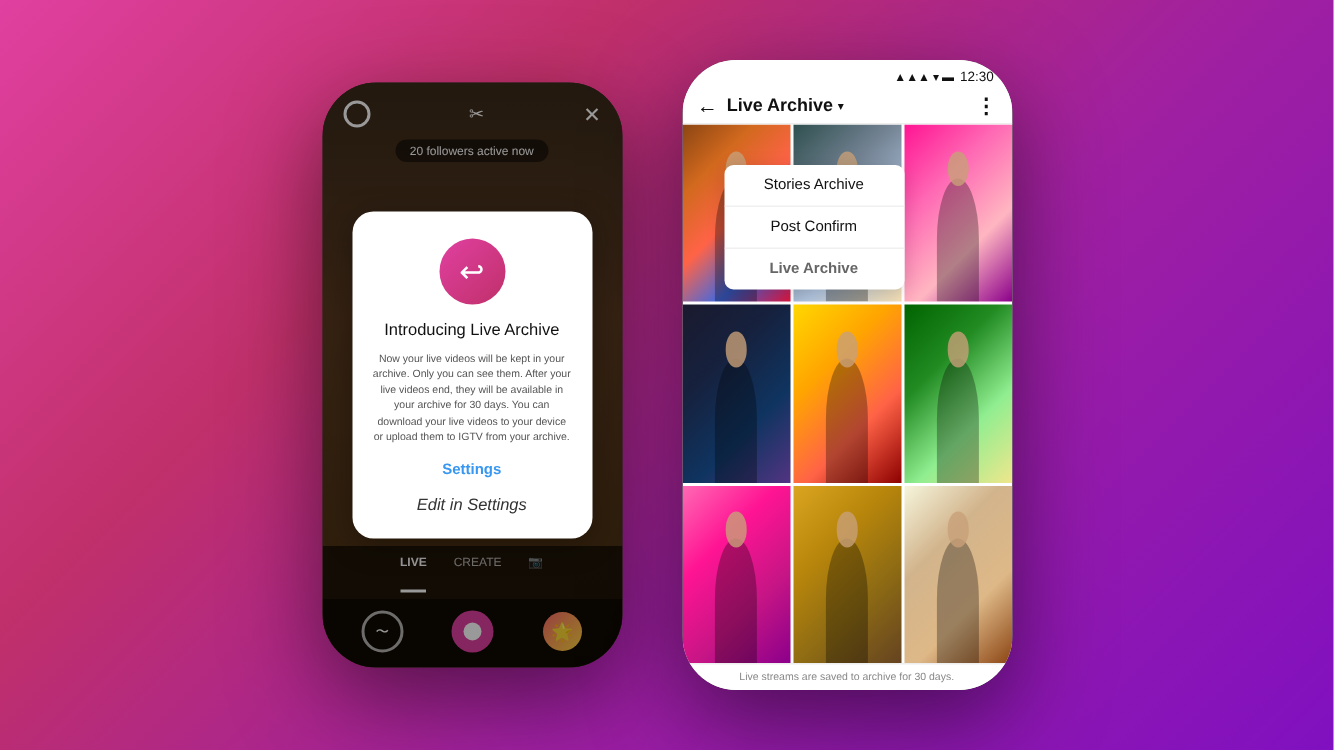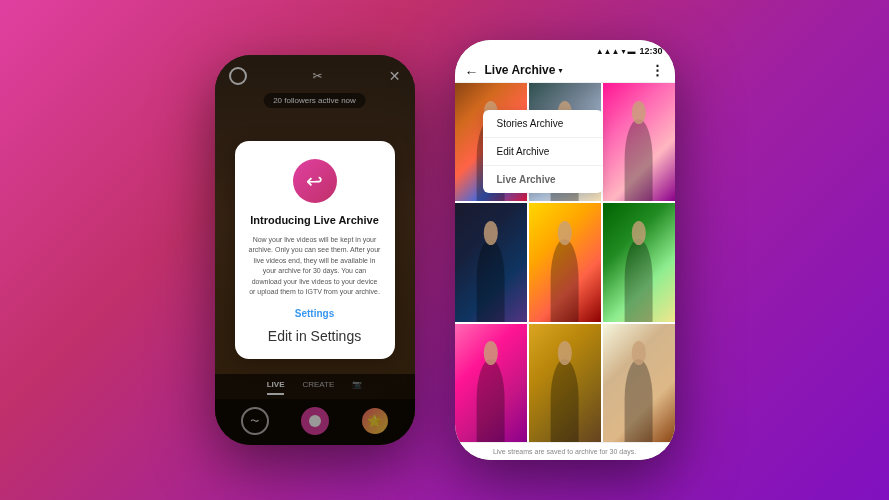--- a/index.html
+++ b/index.html
@@ -108,21 +108,21 @@
       display: flex;
       align-items: center;
       justify-content: center;
       margin: 0 auto 10px;
       color: white;
       font-size: 20px;
     }
 
     .modal-title {
       font-size: 11px;
-      font-weight: 700;
+      font-weight: 400;
       color: #111;
       margin-bottom: 7px;
       line-height: 1.3;
     }
 
     .modal-desc {
       font-size: 7px;
       color: #555;
       line-height: 1.5;
       margin-bottom: 10px;
@@ -132,22 +132,23 @@
       color: #3897f0;
       font-size: 10px;
       font-weight: 600;
       display: block;
       margin-bottom: 8px;
       cursor: pointer;
     }
 
     .modal-settings {
       color: #333;
-      font-size: 14px;
+      font-size: 11px;
       cursor: pointer;
+      font-style: italic;
     }
 
     
     .live-bottom {
       position: absolute;
       bottom: 0; left: 0; right: 0;
       z-index: 3;
     }
 
     .live-tabs {
@@ -160,21 +161,21 @@
 
     .live-tab-text {
       color: rgba(255,255,255,0.7);
       font-size: 8px;
     }
 
     .live-tab-text.active {
       color: white;
       font-weight: 700;
       border-bottom: 2px solid white;
-      padding-bottom: 4px;
+      padding-bottom: 14px;
     }
 
     .live-controls {
       display: flex;
       justify-content: space-around;
       align-items: center;
       padding: 8px 10px 10px;
       background: rgba(0,0,0,0.8);
     }
 
@@ -234,21 +235,21 @@
       display: flex;
       justify-content: flex-end;
       align-items: center;
       padding: 6px 12px 2px;
       background: white;
       gap: 4px;
     }
 
     .status-time {
       font-size: 9px;
-      font-weight: 700;
+      font-weight: 400;
       color: #111;
     }
 
     .status-icons {
       display: flex;
       gap: 2px;
       align-items: center;
     }
 
     .signal-icon, .wifi-icon, .battery-icon {
@@ -307,20 +308,21 @@
       width: 120px;
       overflow: hidden;
     }
 
     .dropdown-item {
       padding: 8px 14px;
       font-size: 10px;
       color: #111;
       cursor: pointer;
       border-bottom: 1px solid #f0f0f0;
+      text-align: center;
     }
 
     .dropdown-item:last-child {
       border-bottom: none;
       color: #666;
     }
 
     .dropdown-item.active {
       font-weight: 600;
     }
@@ -450,21 +452,21 @@
     <div class="top-bar-right" style="position:relative;">
       <span class="back-arrow">←</span>
       <div class="archive-title-row">
         <span class="archive-title-text">Live Archive</span>
         <span class="dropdown-arrow">▾</span>
       </div>
       <span class="more-dots">⋮</span>
 
       <div class="dropdown-menu">
         <div class="dropdown-item">Stories Archive</div>
-        <div class="dropdown-item">Edit Archive</div>
+        <div class="dropdown-item">Post Confirm</div>
         <div class="dropdown-item active">Live Archive</div>
       </div>
     </div>
 
     <div class="photo-grid">
       <div class="grid-cell cell-1">
         <div class="person-shape"></div>
           <div class="person-head"></div>
       </div>
       <div class="grid-cell cell-2">

